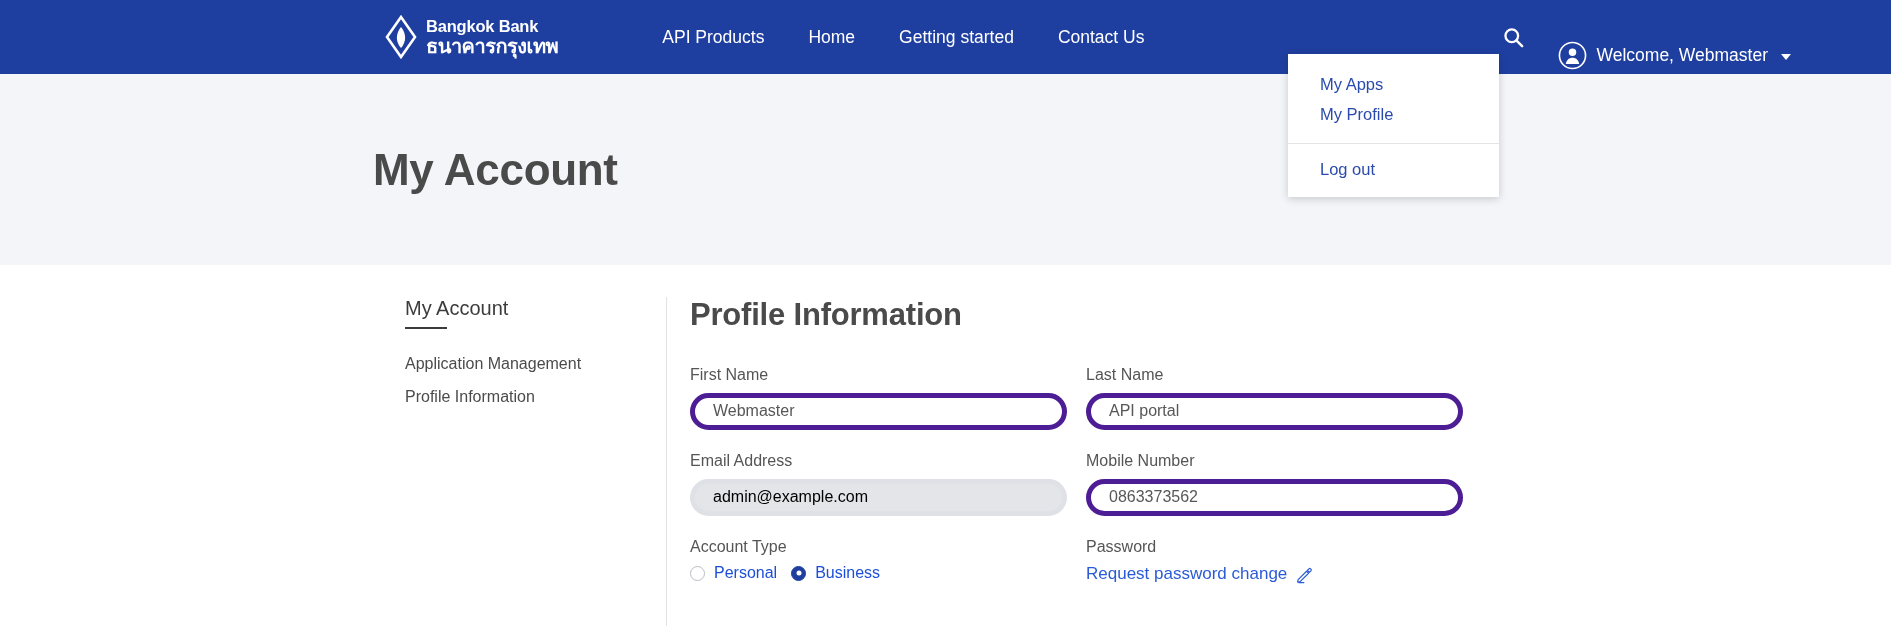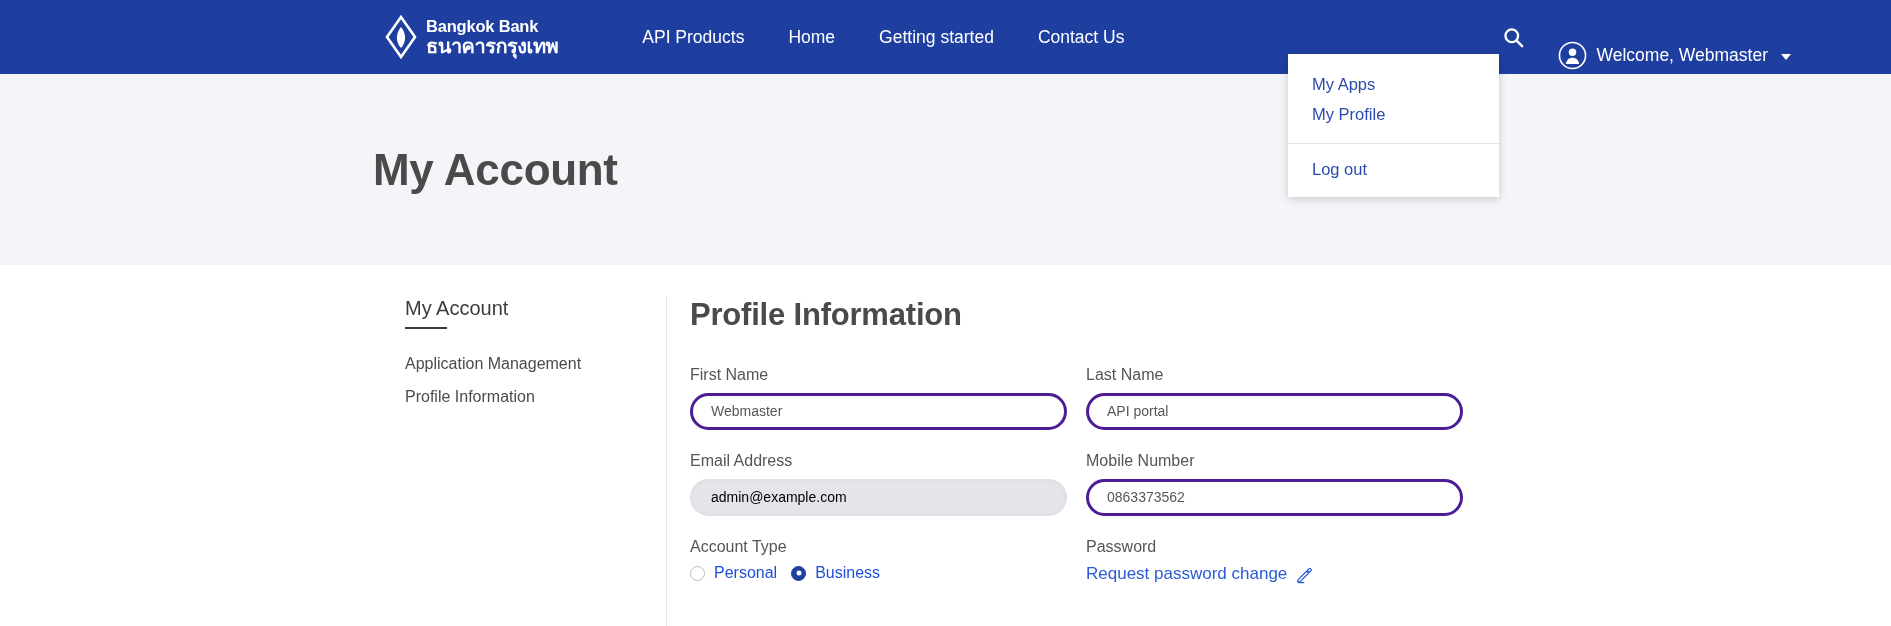--- a/index.html
+++ b/index.html
@@ -25,20 +25,21 @@
     display: flex;
     align-items: center;
     z-index: 20;
   }
   .header-inner {
     width: 100%;
     height: 100%;
     display: flex;
     align-items: center;
     padding-left: 385px;
+    gap: 20px;
   }
   .brand {
     display: flex;
     align-items: center;
     gap: 9px;
     text-decoration: none;
     flex: 0 0 auto;
   }
   .brand-mark {
     width: 32px;
@@ -142,20 +143,21 @@
   }
   .dropdown-group { padding: 6px 0 8px 0; }
   .dropdown-item {
     display: block;
     color: #2a4bad;
     font-size: 16.5px;
     text-decoration: none;
     padding: 3px 0 3px 24px;
     line-height: 1.45;
     white-space: nowrap;
+    margin-left: 8px;
   }
   .dropdown-divider {
     height: 1px;
     background: #e4e4e4;
     margin: 5px 0 3px 0;
   }
   .dropdown-group.lower { padding-top: 8px; padding-bottom: 4px; }
 
   
   .hero {
@@ -246,24 +248,24 @@
   .form-label {
     display: block;
     font-size: 16px;
     color: #555555;
     margin-bottom: 7px;
     line-height: 1.3;
   }
   .form-input {
     width: 377px;
     height: 37px;
-    border: 3px solid #4c1d95;
+    border: 5px solid #4c1d95;
     border-radius: 20px;
     padding: 0 18px;
-    font-size: 14px;
+    font-size: 16px;
     color: #575757;
     font-family: "Liberation Sans", sans-serif;
     background: #ffffff;
     outline: none;
   }
   .form-input::placeholder { color: #8c8c8c; }
   .form-input.disabled {
     background: #e3e5e9;
     border-color: #dfe1e6;
     color: #000000;

